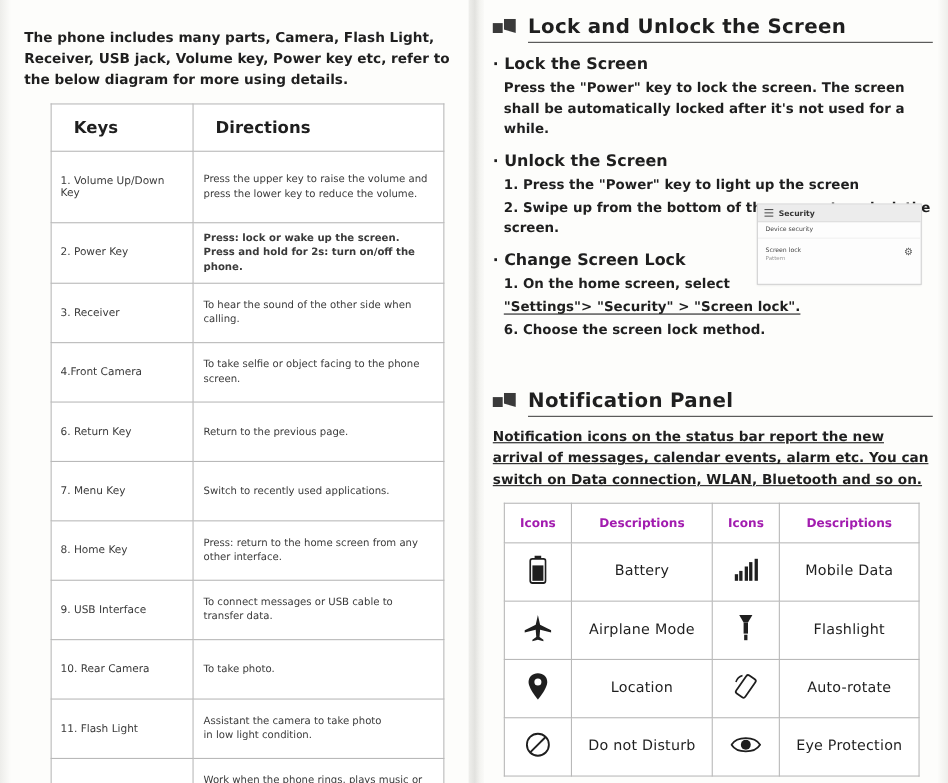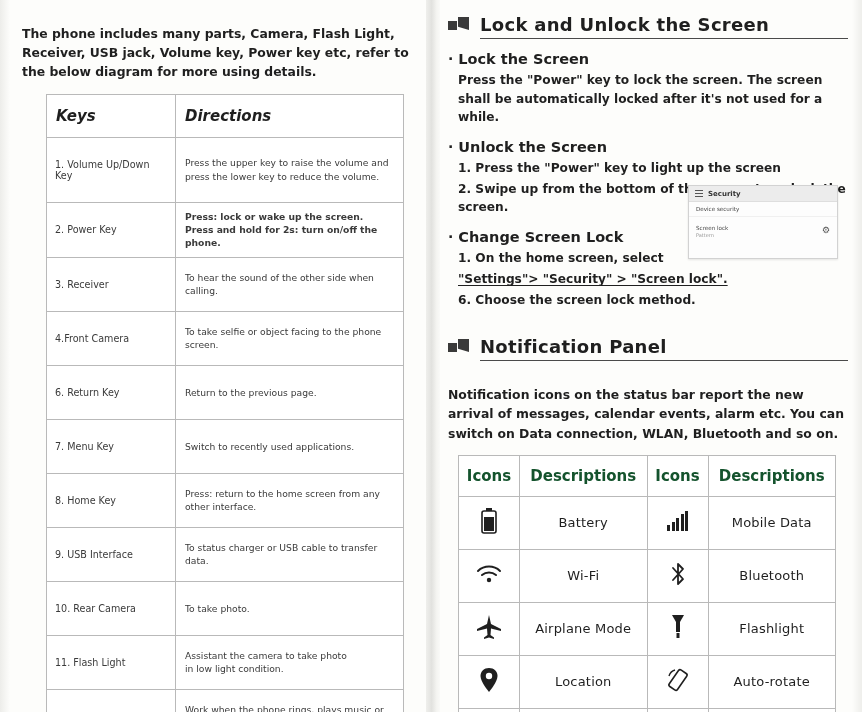--- a/index.html
+++ b/index.html
@@ -103,23 +103,22 @@
     margin-left: 24px;
   }
   .keys-table th, .keys-table td {
     border: 1px solid #b9b9b9;
     text-align: left;
     vertical-align: middle;
   }
   .keys-table th {
     font-size: 15px;
     font-weight: bold;
-    padding: 12px 9px;
-    color: #1f1f1f;
-    font-style: italic;
+    padding: 12px 20px;
+    color: #1f1f1f;
   }
   .keys-table td.k {
     font-size: 9.6px;
     padding: 21px 8px;
     width: 112px;
     color: #3a3a3a;
   }
   .keys-table td.d {
     font-size: 9.2px;
     padding: 7px 9px;
@@ -216,24 +215,24 @@
     width: 378px;
     margin-left: 10px;
     margin-top: 10px;
   }
   .icons-table th, .icons-table td {
     border: 1px solid #b9b9b9;
     text-align: center;
     vertical-align: middle;
   }
   .icons-table th {
-    font-size: 15px;
+    font-size: 11px;
     font-weight: bold;
     padding: 11px 4px;
-    color: #14532d;
+    color: #a21caf;
   }
   .icons-table td.lbl {
     font-size: 13px;
     padding: 6px 4px;
     color: #1f1f1f;
     letter-spacing: .2px;
   }
   .icons-table td.ic {
     width: 58px;
     height: 50px;
@@ -301,21 +300,21 @@
         <tr class="datarow">
           <td class="k">7. Menu Key</td>
           <td class="d">Switch to recently used applications.</td>
         </tr>
         <tr class="datarow">
           <td class="k">8. Home Key</td>
           <td class="d">Press: return to the home screen from any other interface.</td>
         </tr>
         <tr class="datarow">
           <td class="k">9. USB Interface</td>
-          <td class="d">To status charger or USB cable to transfer data.</td>
+          <td class="d">To connect messages or USB cable to transfer data.</td>
         </tr>
         <tr class="datarow">
           <td class="k">10. Rear Camera</td>
           <td class="d">To take photo.</td>
         </tr>
         <tr class="datarow">
           <td class="k">11. Flash Light</td>
           <td class="d" style="white-space:pre-line;">Assistant the camera to take photo
 in low light condition.</td>
         </tr>
@@ -370,29 +369,29 @@
       <div class="row">
         <div class="t">Device security</div>
       </div>
       <div class="row" style="border-bottom:none;padding-top:8px;">
         <div class="t">Screen lock</div>
         <div class="s">Pattern</div>
         <span class="gear">⚙</span>
       </div>
     </div>
 
-    <div class="sec-head" style="margin-top:26px;">
+    <div class="sec-head" style="margin-top:44px;">
       <span class="flag-icon">
         <span class="sq1"></span>
           <span class="sq2"></span>
       </span>
       <span class="sec-title">Notification Panel</span>
     </div>
 
-    <div class="para" style="margin-top:24px;">Notification icons on the status bar report the new arrival of messages, calendar events, alarm etc. You can switch on Data connection, WLAN, Bluetooth and so on.</div>
+    <div class="para" style="margin-top:8px;text-decoration:underline;">Notification icons on the status bar report the new arrival of messages, calendar events, alarm etc. You can switch on Data connection, WLAN, Bluetooth and so on.</div>
 
     <table class="icons-table">
       <thead>
         <tr>
           <th>Icons</th>
           <th>Descriptions</th>
           <th>Icons</th>
           <th>Descriptions</th>
         </tr>
       </thead>
@@ -412,36 +411,20 @@
                 <i></i>
                 <i></i>
                 <i></i>
                 <i></i>
               </span>
           </td>
           <td class="lbl">Mobile Data</td>
         </tr>
         <tr class="datarow">
           <td class="ic">
-            <svg width="28" height="20" viewBox="0 0 28 20">
-              <path d="M3 7 A16 16 0 0 1 25 7" fill="none" stroke="#1f1f1f" stroke-width="2" stroke-linecap="round"></path>
-              <path d="M7 11 A11 11 0 0 1 21 11" fill="none" stroke="#1f1f1f" stroke-width="2" stroke-linecap="round"></path>
-              <circle cx="14" cy="16" r="2.2" fill="#1f1f1f"></circle>
-            </svg>
-          </td>
-          <td class="lbl">Wi-Fi</td>
-          <td class="ic">
-            <svg width="18" height="26" viewBox="0 0 18 26">
-              <path d="M4 7 L14 18 L9 23 L9 3 L14 8 L4 19" fill="none" stroke="#1f1f1f" stroke-width="1.8" stroke-linejoin="round" stroke-linecap="round"></path>
-            </svg>
-          </td>
-          <td class="lbl">Bluetooth</td>
-        </tr>
-        <tr class="datarow">
-          <td class="ic">
             <svg width="26" height="26" viewBox="0 0 26 26">
               <path d="M13 1 L15 10 L25 15 L25 17 L15 14.5 L14.5 21 L18 23.5 L18 25 L13 23.5 L8 25 L8 23.5 L11.5 21 L11 14.5 L1 17 L1 15 L11 10 Z" fill="#1f1f1f"></path>
             </svg>
           </td>
           <td class="lbl">Airplane Mode</td>
           <td class="ic">
             <svg width="14" height="26" viewBox="0 0 14 26">
               <path d="M1 1 H13 L9 8 H5 Z" fill="#1f1f1f"></path>
               <rect x="5" y="8" width="4" height="10" fill="#1f1f1f"></rect>
               <rect x="5.5" y="19" width="3" height="5" fill="#1f1f1f"></rect>

